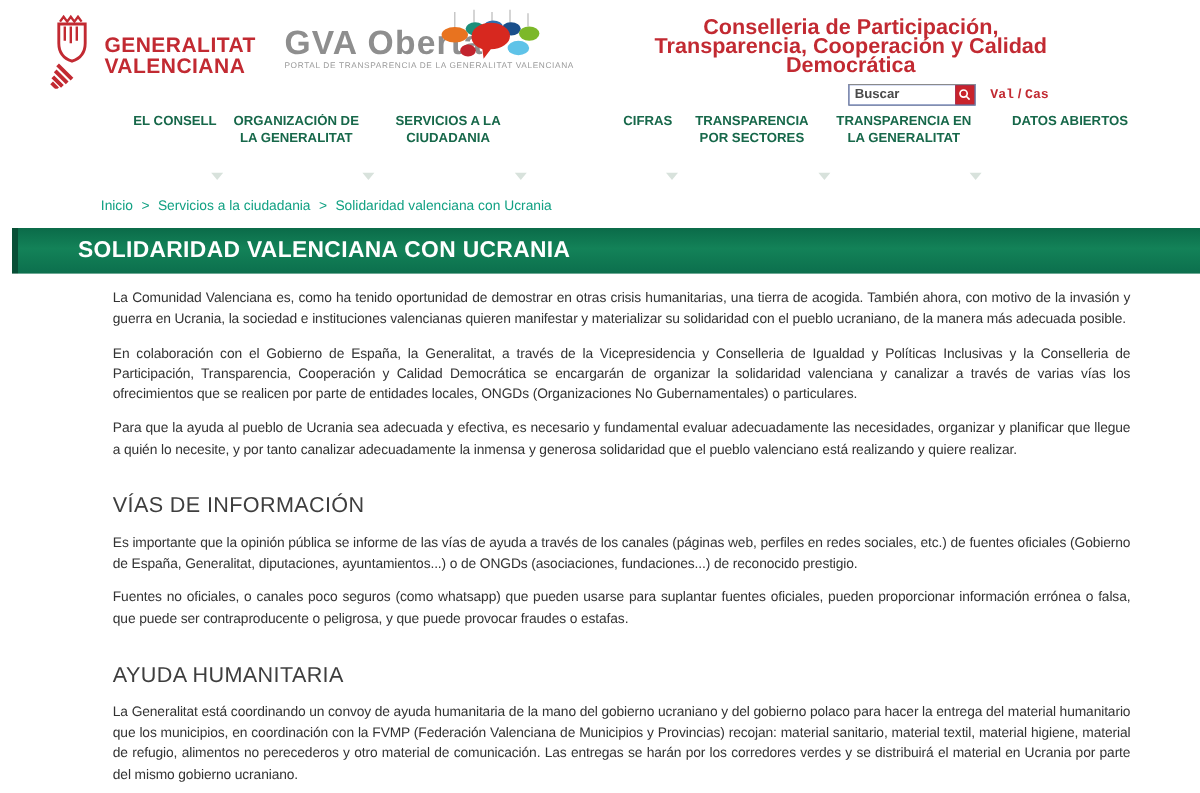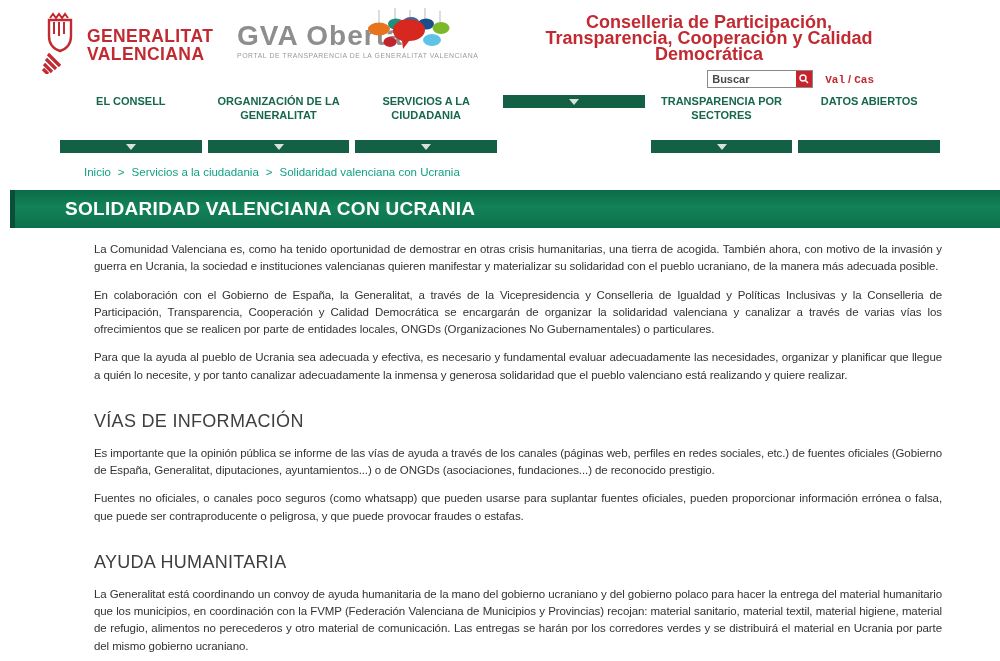--- a/index.html
+++ b/index.html
@@ -28,21 +28,21 @@
   .search-box { display: flex; align-items: stretch; border: 1px solid #8a8a8a; height: 18px; background: #1d4ed8; }
   .search-input { width: 88px; border: none; outline: none; font-family: "Liberation Sans", sans-serif;
                   font-weight: bold; font-size: 11px; color: #4a4a4a; padding: 0 4px; }
   .search-btn { width: 16px; background: #C8232C; border: none; cursor: pointer;
                 display: flex; align-items: center; justify-content: center; }
   .lang { color: #C22A32; font-weight: bold; font-size: 11px; }
   .lang a { color: #C22A32; text-decoration: none; cursor: pointer; font-family: Liberation Mono, monospace; }
 
   
   .nav { position: absolute; top: 95px; left: 60px; right: 60px; display: flex; gap: 6px; }
-  .nav-item { flex: 1 1 0; display: flex; flex-direction: column; cursor: pointer; }
+  .nav-item { flex: 1 1 0; display: flex; flex-direction: column; cursor: pointer; align-items: flex-end; }
   .nav-label { color: #17684A; font-weight: bold; font-size: 11px; line-height: 13.5px;
                text-align: center; height: 45px; overflow: hidden; }
   .nav-bar { height: 13px; background: #136044; position: relative; }
   .nav-arrow { position: absolute; left: 50%; top: 4px; transform: translateX(-50%);
                width: 0; height: 0; border-left: 5px solid transparent;
                border-right: 5px solid transparent; border-top: 6px solid #D8E2DC; }
 
   
   .breadcrumb { position: absolute; top: 166px; left: 66px; font-size: 11.5px; color: #11A183; margin-left: 18px; }
   .breadcrumb a { color: #11A183; text-decoration: none; cursor: pointer; }
@@ -137,26 +137,33 @@
         <span class="nav-arrow"></span>
       </div>
   </div>
   <div class="nav-item">
     <div class="nav-label">SERVICIOS A LA CIUDADANIA</div>
     <div class="nav-bar">
         <span class="nav-arrow"></span>
       </div>
   </div>
   <div class="nav-item">
+    <div class="nav-label">CIFRAS</div>
     <div class="nav-bar">
         <span class="nav-arrow"></span>
       </div>
   </div>
   <div class="nav-item">
     <div class="nav-label">TRANSPARENCIA POR SECTORES</div>
+    <div class="nav-bar">
+        <span class="nav-arrow"></span>
+      </div>
+  </div>
+  <div class="nav-item">
+    <div class="nav-label">TRANSPARENCIA EN LA GENERALITAT</div>
     <div class="nav-bar">
         <span class="nav-arrow"></span>
       </div>
   </div>
   <div class="nav-item">
     <div class="nav-label">DATOS ABIERTOS</div>
     <div class="nav-bar"></div>
   </div>
 </nav>
 

